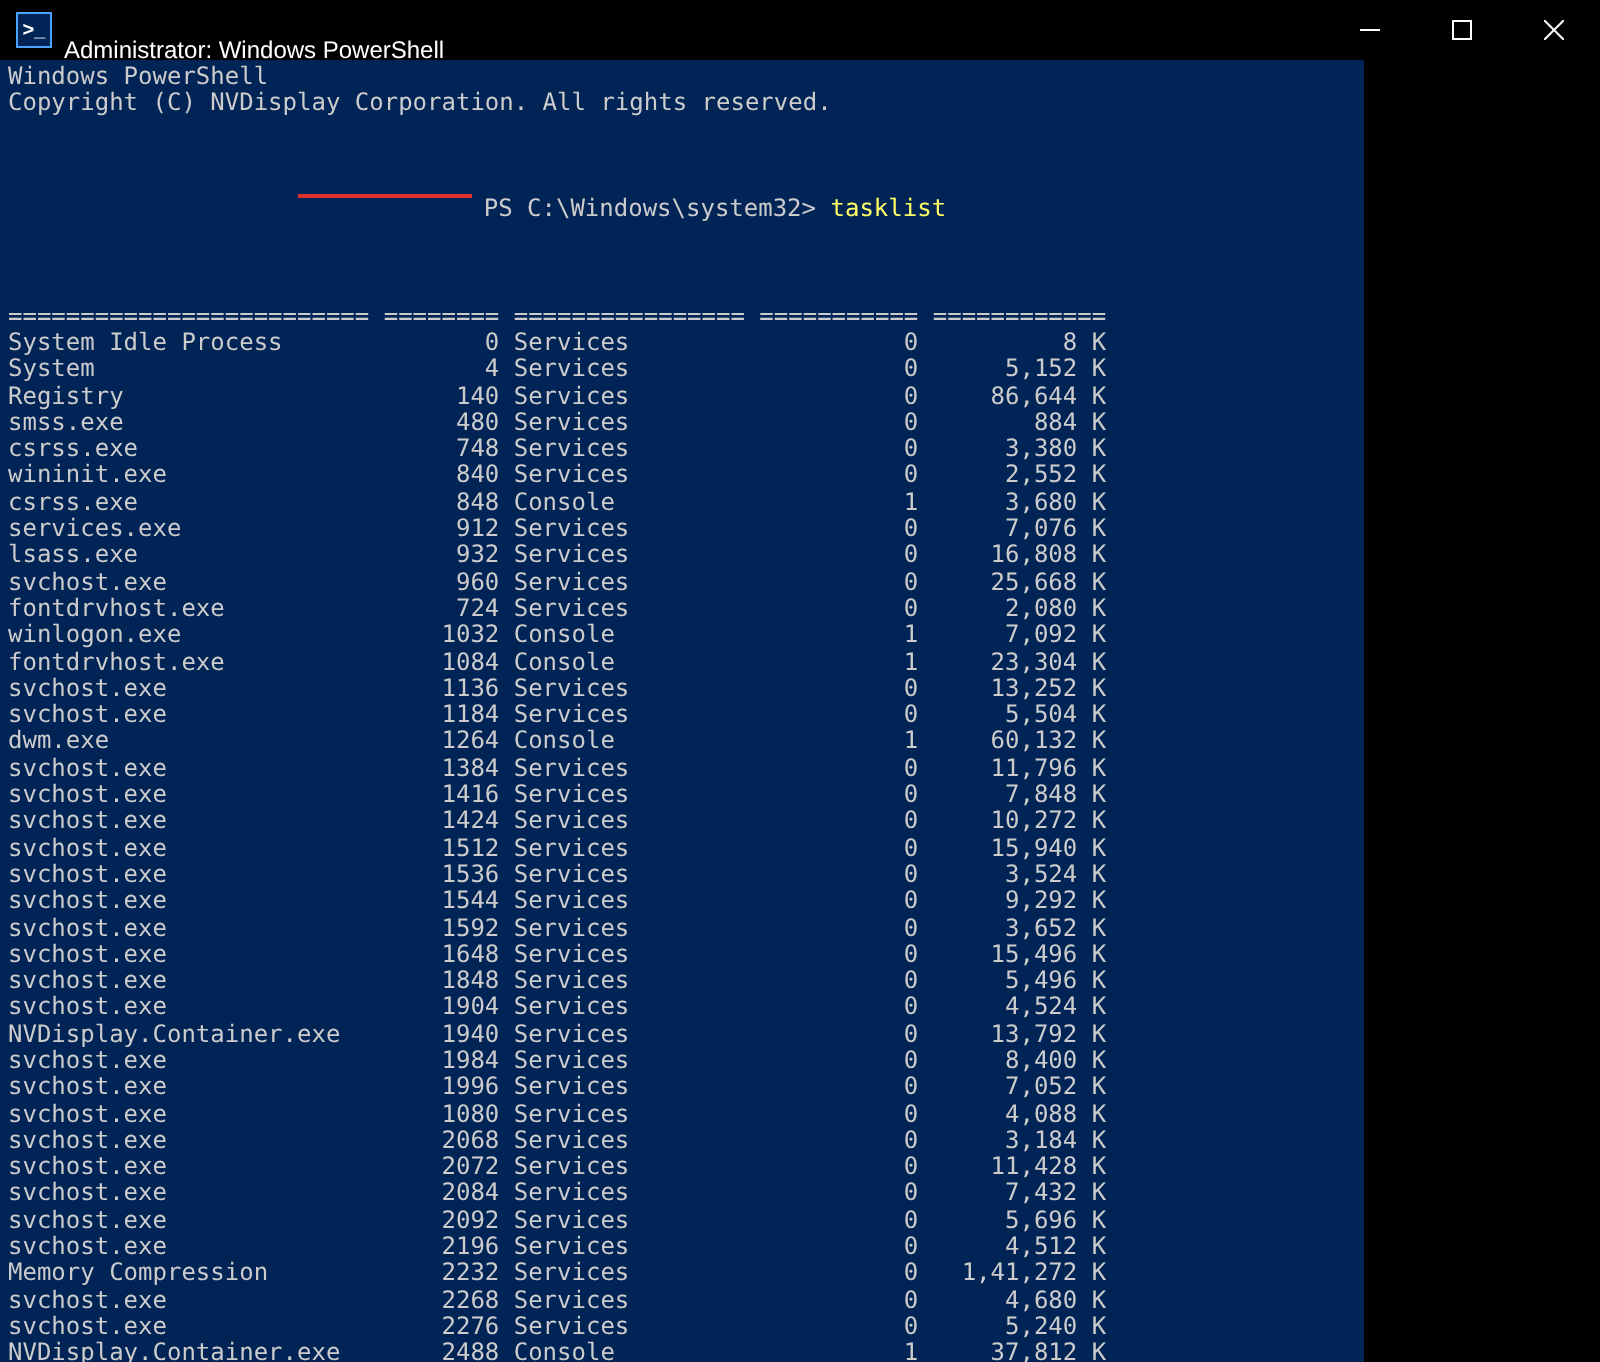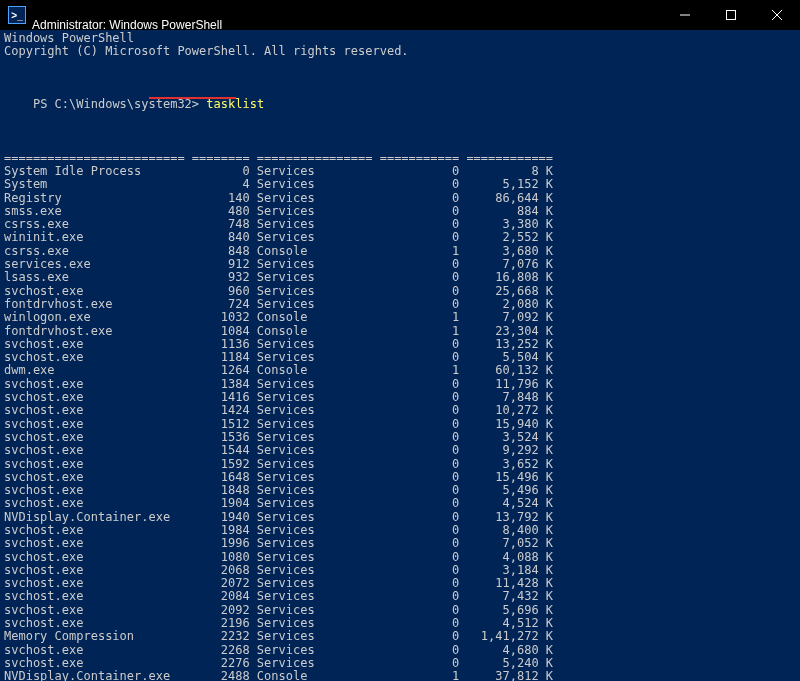--- a/index.html
+++ b/index.html
@@ -29,32 +29,32 @@
   }
   .titlebar .title { flex: 0 0 auto; margin-top: 20px; }
   .titlebar .spacer { flex: 1 1 auto; }
   .winbtn {
     width: 46px; height: 30px;
     display: flex; align-items: center; justify-content: center;
     color: #fff;
   }
   .winbtn svg { width: 10px; height: 10px; stroke: #fff; stroke-width: 1; fill: none; }
   .terminal {
-    width: 800px;
+    width: 682px;
     height: 651px;
     background: #012456;
     box-sizing: border-box;
     padding: 2px 0 0 4px;
     color: #cccccc;
     font-size: 12px;
     line-height: 13.3px;
     position: relative;
   }
   .line { white-space: pre; }
-  .prompt-line { position: relative; }
+  .prompt-line { position: relative; text-align: center; }
   .cmd-underline {
     position: absolute;
     border-bottom: 2px solid #e03030;
     height: 0;
   }
   pre.table { margin: 0; white-space: pre; }
 </style>
 </head>
 <body>
 
@@ -75,21 +75,21 @@
   <span class="winbtn">
     <svg viewBox="0 0 10 10">
         <line x1="0" y1="0" x2="10" y2="10"></line>
         <line x1="10" y1="0" x2="0" y2="10"></line>
       </svg>
   </span>
 </div>
 
 <div class="terminal">
   <div class="line">Windows PowerShell</div>
-  <div class="line">Copyright (C) Microsoft PowerShell. All rights reserved.</div>
+  <div class="line">Copyright (C) NVDisplay Corporation. All rights reserved.</div>
   <div class="line">&nbsp;</div>
   <div class="line">&nbsp;</div>
   <div class="line prompt-line">
     <span>PS C:\Windows\system32&gt;</span><span> </span><span style="color:#ffff66;">tasklist</span>
     <span class="cmd-underline" id="cmd-under" style="left: 144.688px; width: 86.8125px; top: 12.3px;"></span>
   </div>
   <div class="line">&nbsp;</div>
   <div class="line">========================= ======== ================ =========== ============</div>
   <pre class="table" id="proc-table">System Idle Process              0 Services                   0          8 K
 System                           4 Services                   0      5,152 K

